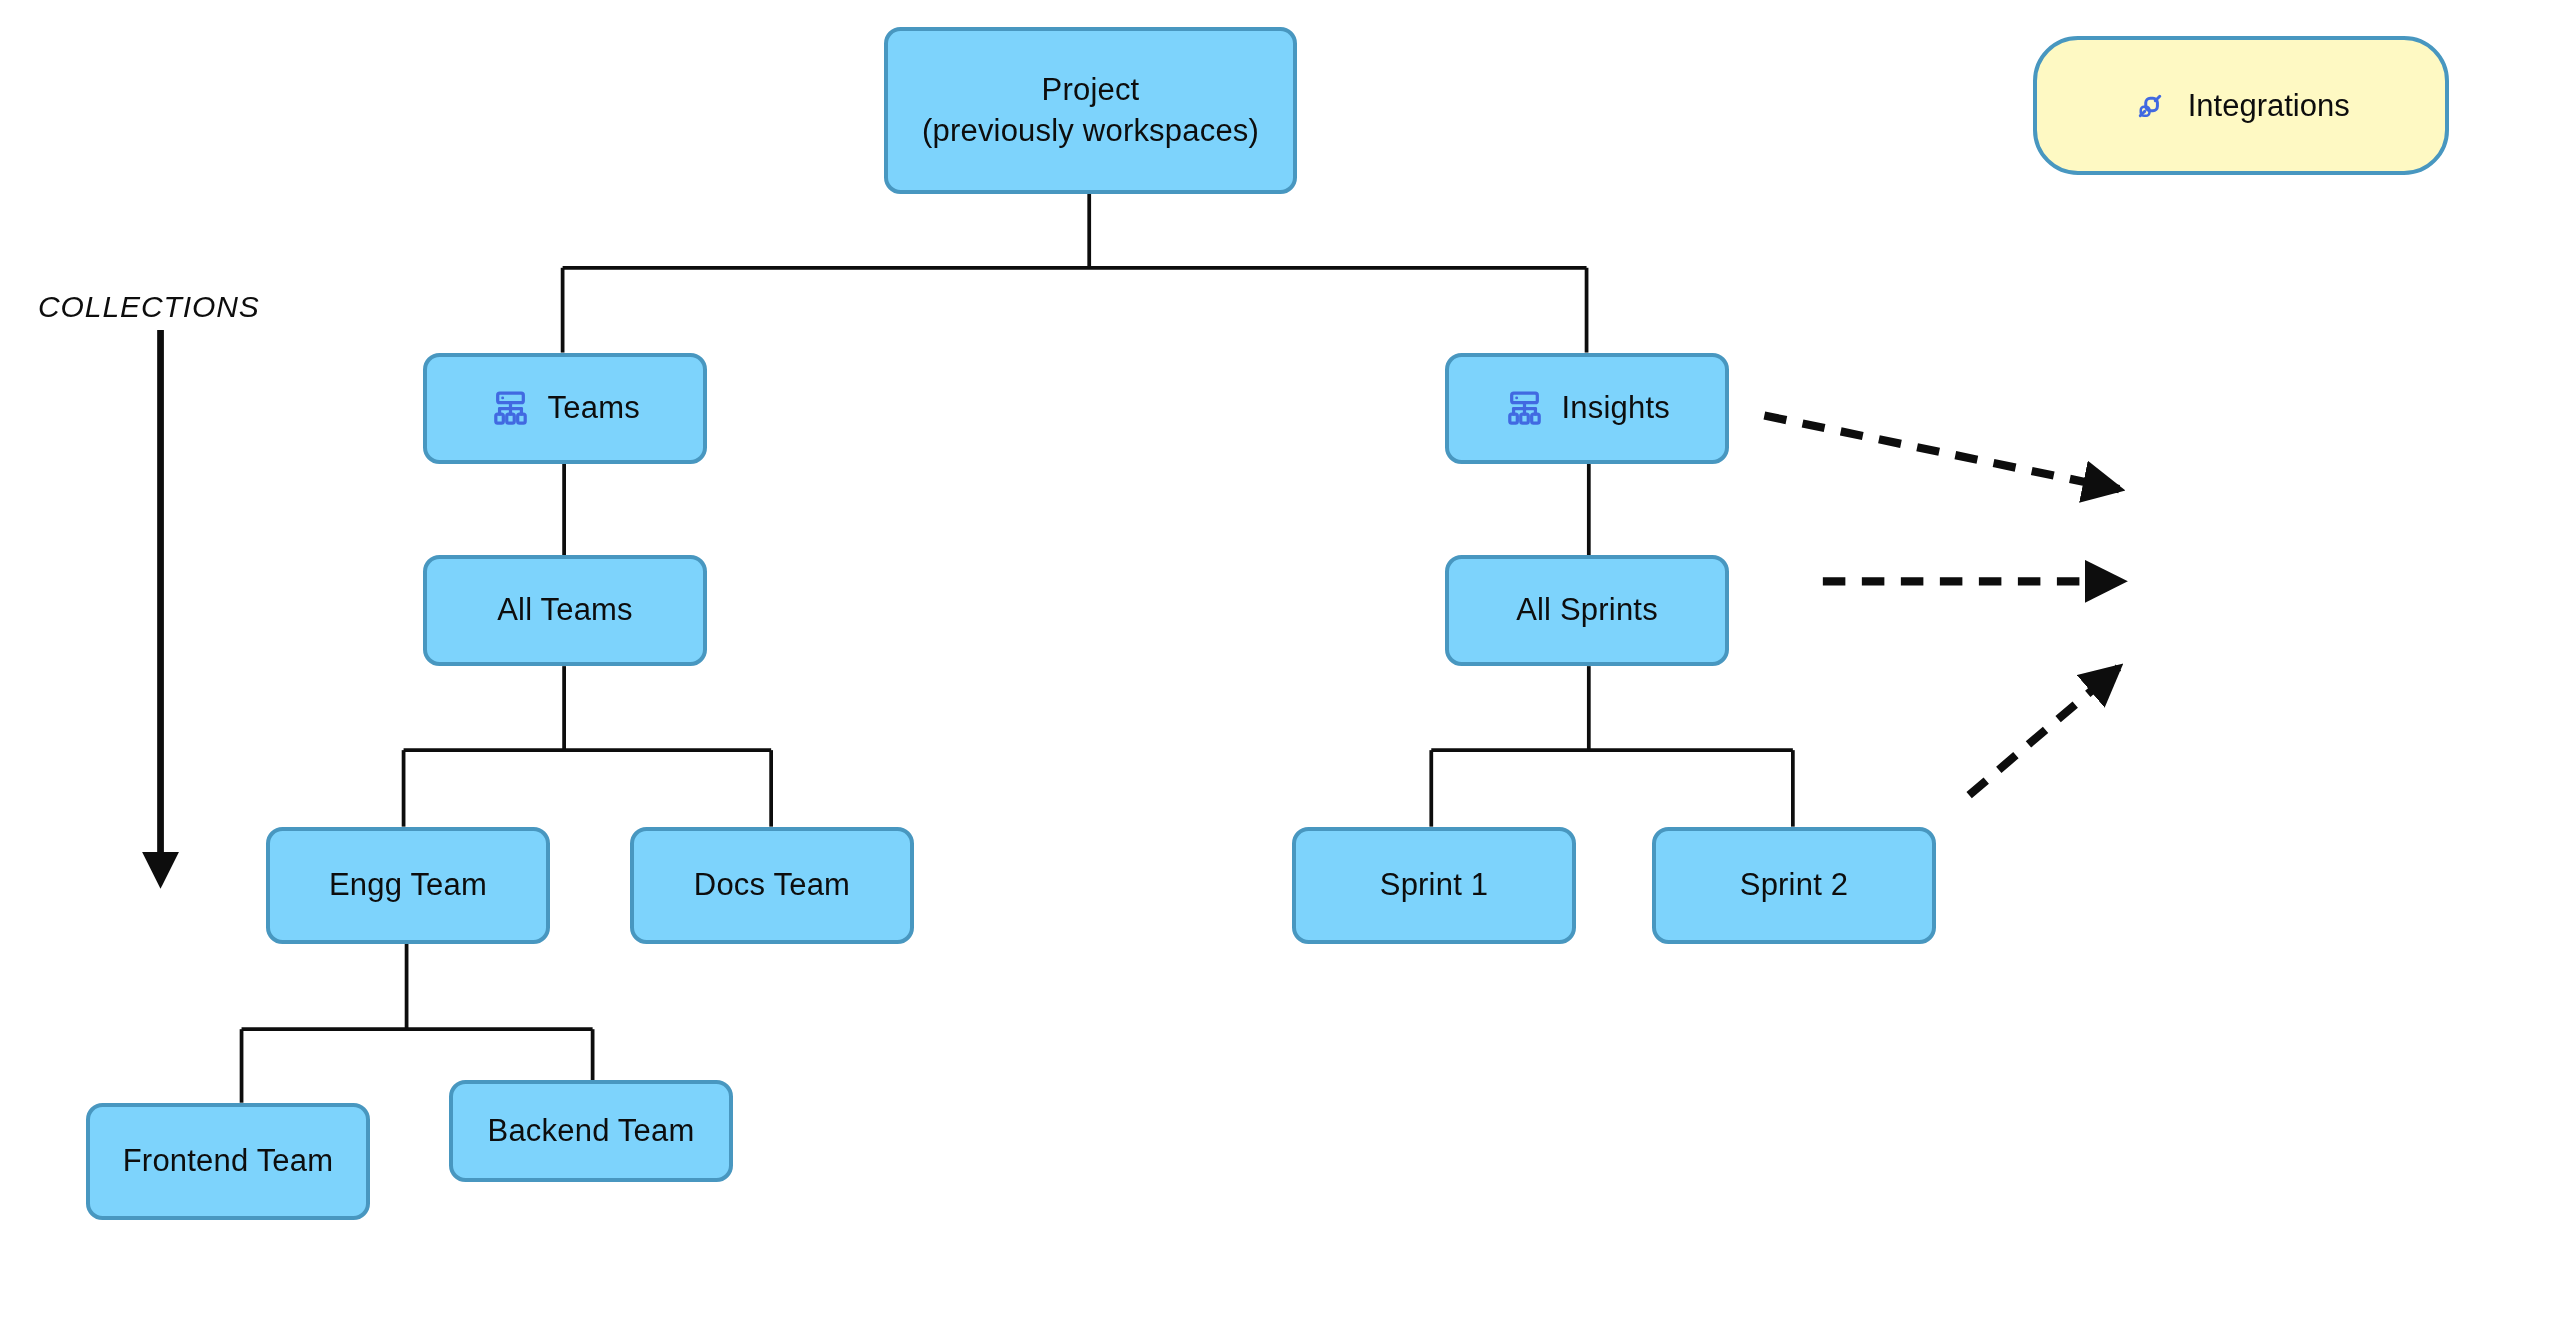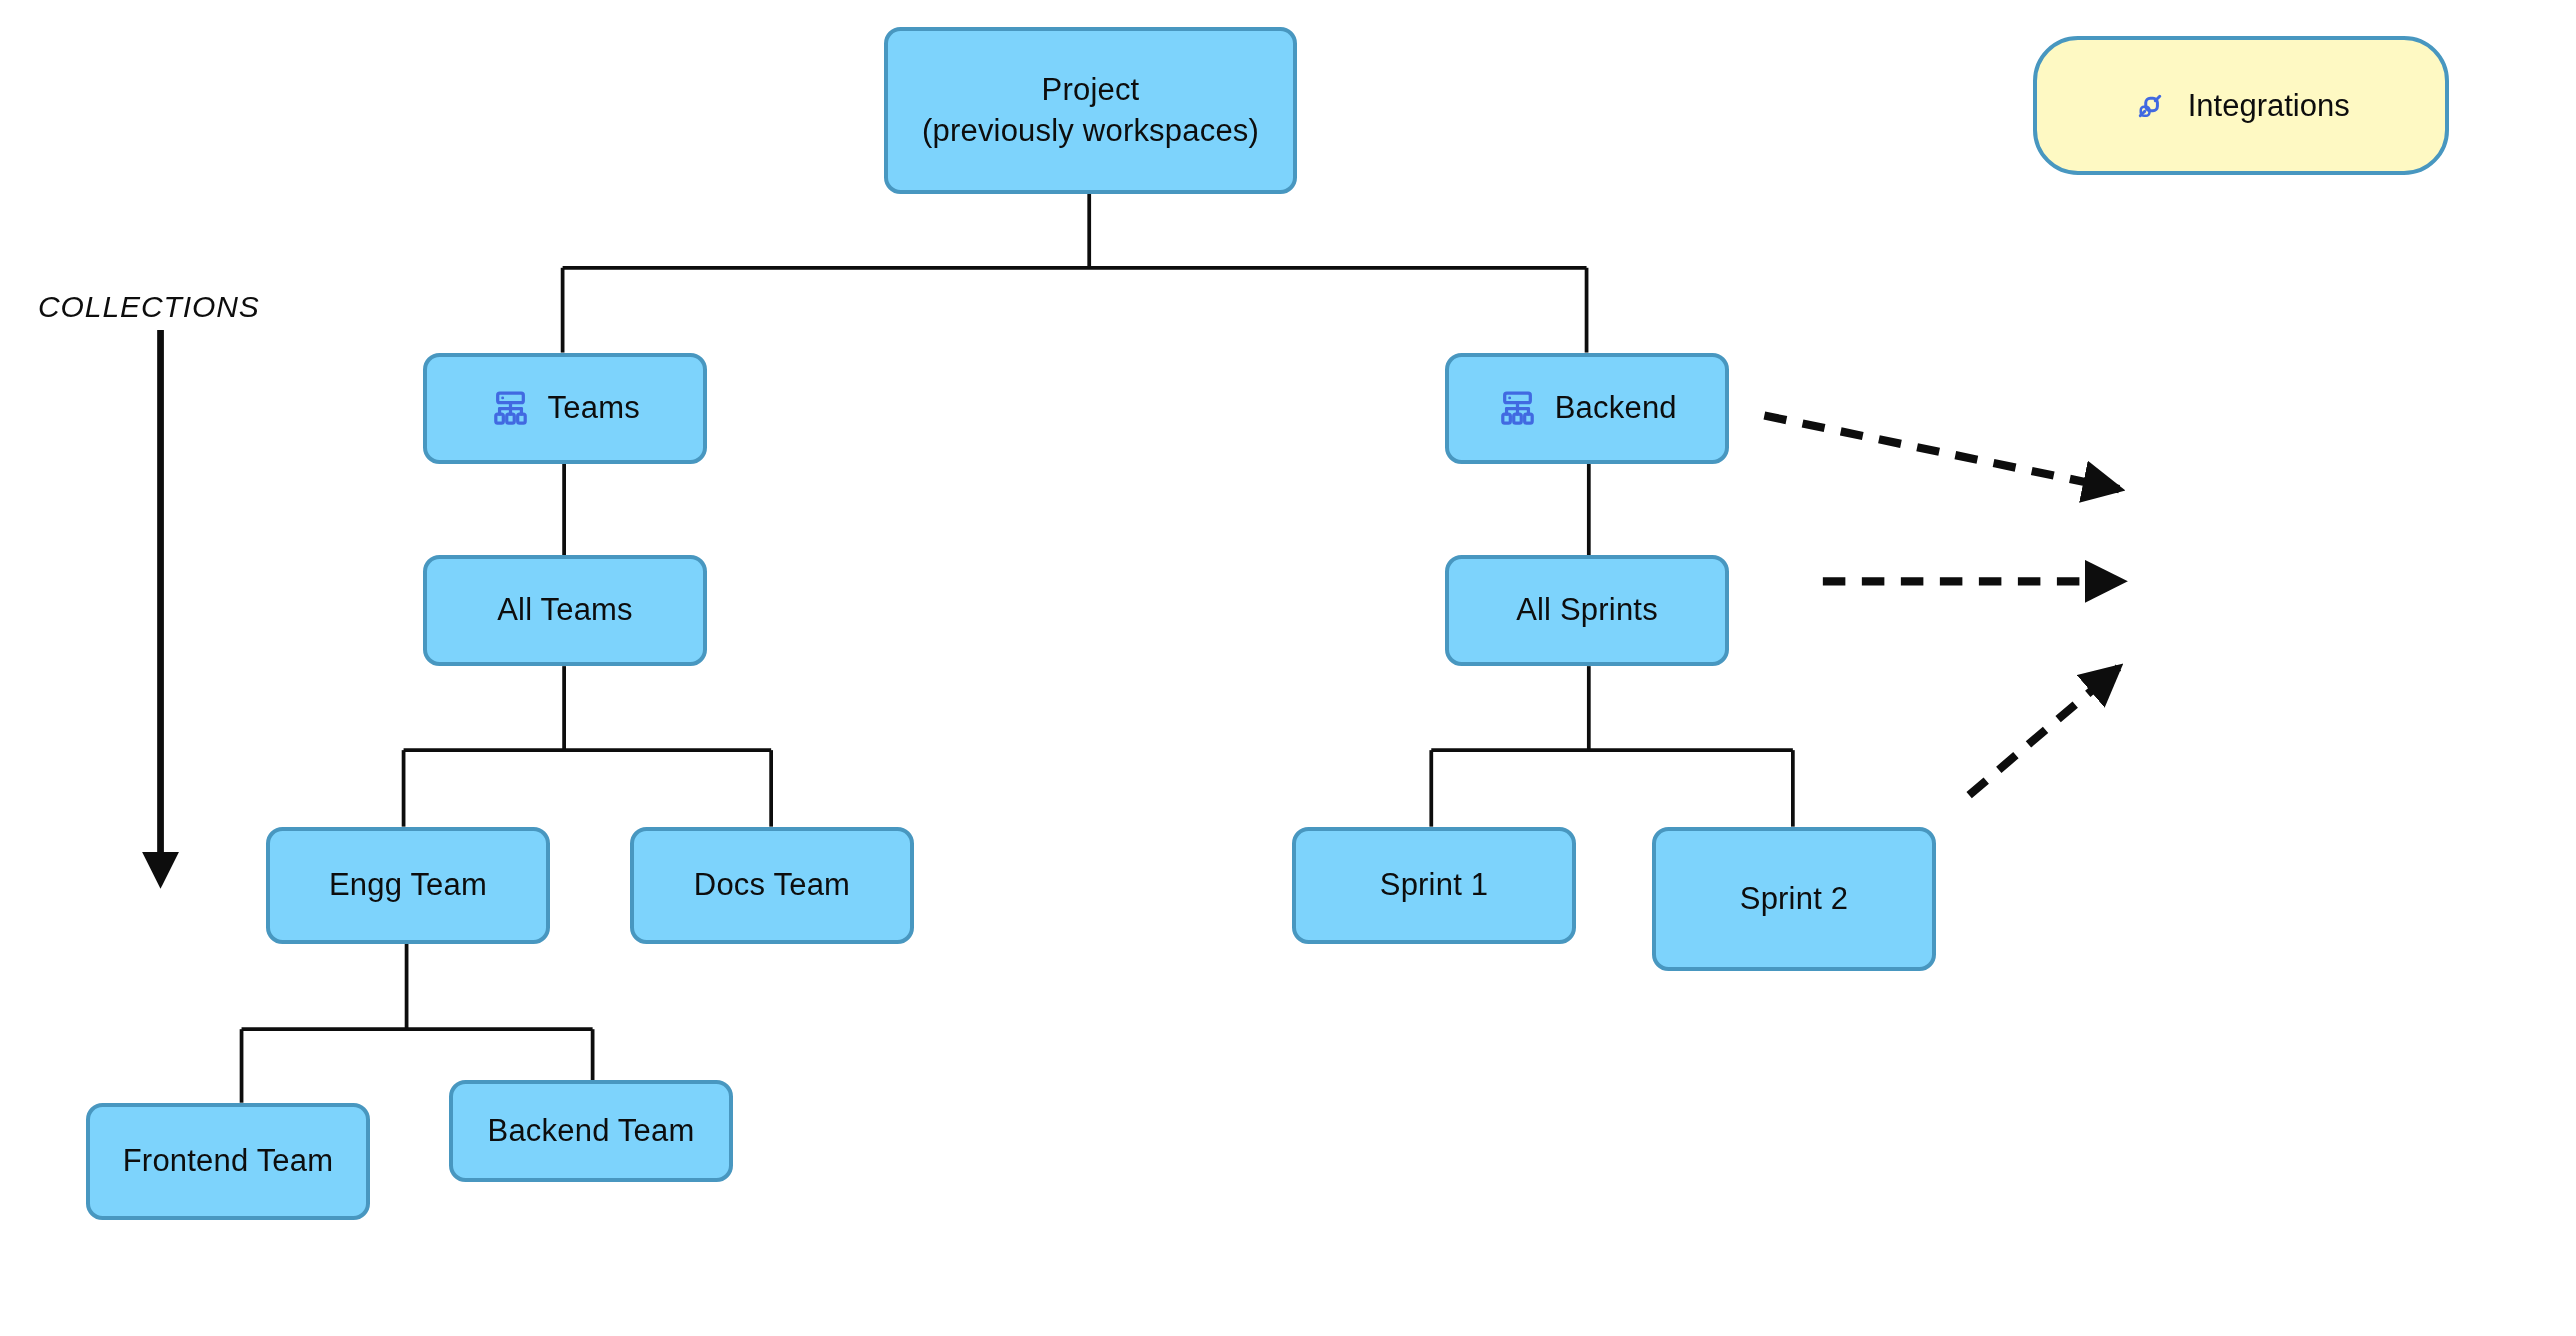--- a/index.html
+++ b/index.html
@@ -196,21 +196,21 @@
         <path d="M12 8.6 L12 12.1"></path>
         <path d="M5.6 12.1 L18.4 12.1"></path>
         <path d="M5.6 12.1 L5.6 15.3"></path>
         <path d="M12 12.1 L12 15.3"></path>
         <path d="M18.4 12.1 L18.4 15.3"></path>
         <rect x="3.4" y="15.3" width="4.4" height="5.3" rx="1.1"></rect>
         <rect x="9.8" y="15.3" width="4.4" height="5.3" rx="1.1"></rect>
         <rect x="16.2" y="15.3" width="4.4" height="5.3" rx="1.1"></rect>
       </svg>
     </span>
-    <span class="label">Backend</span>
+    <span class="label">Insights</span>
   </div>
 
   <div class="node" style="left:423px; top:555px; width:284px; height:111px;">
     <span class="label">All Teams</span>
   </div>
 
   <div class="node" style="left:1445px; top:555px; width:284px; height:111px;">
     <span class="label">All Sprints</span>
   </div>
 
@@ -219,21 +219,21 @@
   </div>
 
   <div class="node" style="left:630px; top:827px; width:284px; height:117px;">
     <span class="label">Docs Team</span>
   </div>
 
   <div class="node" style="left:1292px; top:827px; width:284px; height:117px;">
     <span class="label">Sprint 1</span>
   </div>
 
-  <div class="node" style="left:1652px; top:827px; width:284px; height:144px;">
+  <div class="node" style="left:1652px; top:827px; width:284px; height:117px;">
     <span class="label">Sprint 2</span>
   </div>
 
   <div class="node" style="left:86px; top:1103px; width:284px; height:117px;">
     <span class="label">Frontend Team</span>
   </div>
 
   <div class="node" style="left:449px; top:1080px; width:284px; height:102px;">
     <span class="label">Backend Team</span>
   </div>

